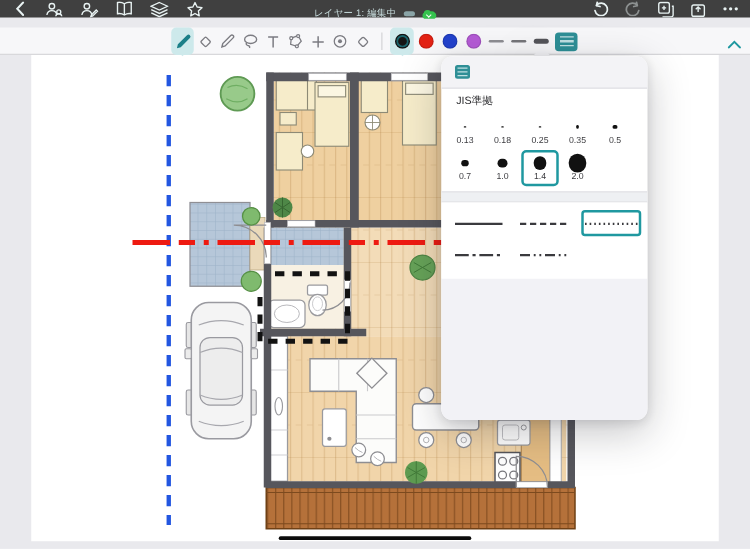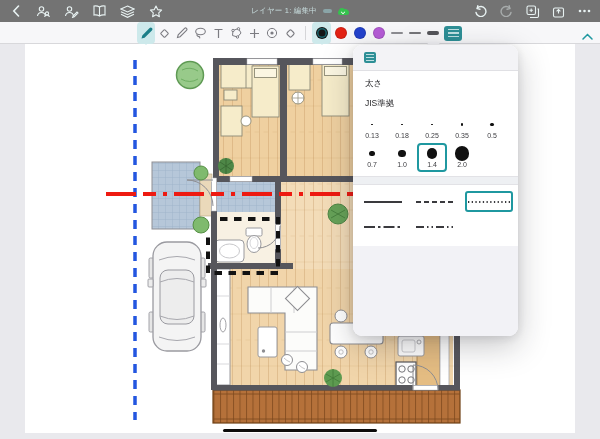--- a/index.html
+++ b/index.html
@@ -1,20 +1,20 @@
 <!DOCTYPE html>
 <html><head>
 <meta charset="utf-8">
 <style>
   * { margin:0; padding:0; box-sizing:border-box; }
   html,body { width:600px; height:439px; overflow:hidden; }
   body { font-family:"Liberation Sans","DejaVu Sans",sans-serif; position:relative; background:#e9e9ed; }
 
   
-  .topbar { position:absolute; left:0; top:0; width:600px; height:22px; background:#737373;
+  .topbar { position:absolute; left:0; top:0; width:600px; height:14px; background:#404040;
             display:flex; align-items:center; justify-content:space-between; padding:0 8px; z-index:40; }
   .tb-group { display:flex; align-items:center; gap:13px; }
   .tb-ic { width:15px; height:15px; display:flex; align-items:center; justify-content:center; cursor:pointer; }
   .tb-ic svg { display:block; }
   .tb-center { position:absolute; left:0; right:0; top:0; height:22px; display:flex; align-items:center; justify-content:center; gap:6px; pointer-events:none; }
   .tb-title { font-size:7.5px; color:#c9dedf; letter-spacing:.2px; }
   .tb-tab { width:9px; height:4px; border-radius:2px; background:#8aa4a7; }
   .cloud { position:relative; width:11px; height:8px; }
   .cloud i { position:absolute; background:#35c24e; border-radius:50%; }
   .cloud .c1 { left:0; bottom:0; width:11px; height:5px; border-radius:3px; }
@@ -413,21 +413,20 @@
 
   <div class="popup-caret"></div>
   <div class="popup">
     <div class="pp-head">
       <span class="pp-head-ic">
           <i></i>
           <i></i>
           <i></i>
         </span>
     </div>
-    <div class="pp-label">太さ</div>
     <div class="pp-label" style="padding-top:4px;">JIS準拠</div>
     <div class="jis-row">
         <div class="size-cell">
           <div class="dotbox">
             <span class="dot" style="width: 1.3px; height: 1.3px;"></span>
           </div>
           <div class="lbl">0.13</div>
         </div>
         <div class="size-cell">
           <div class="dotbox">

